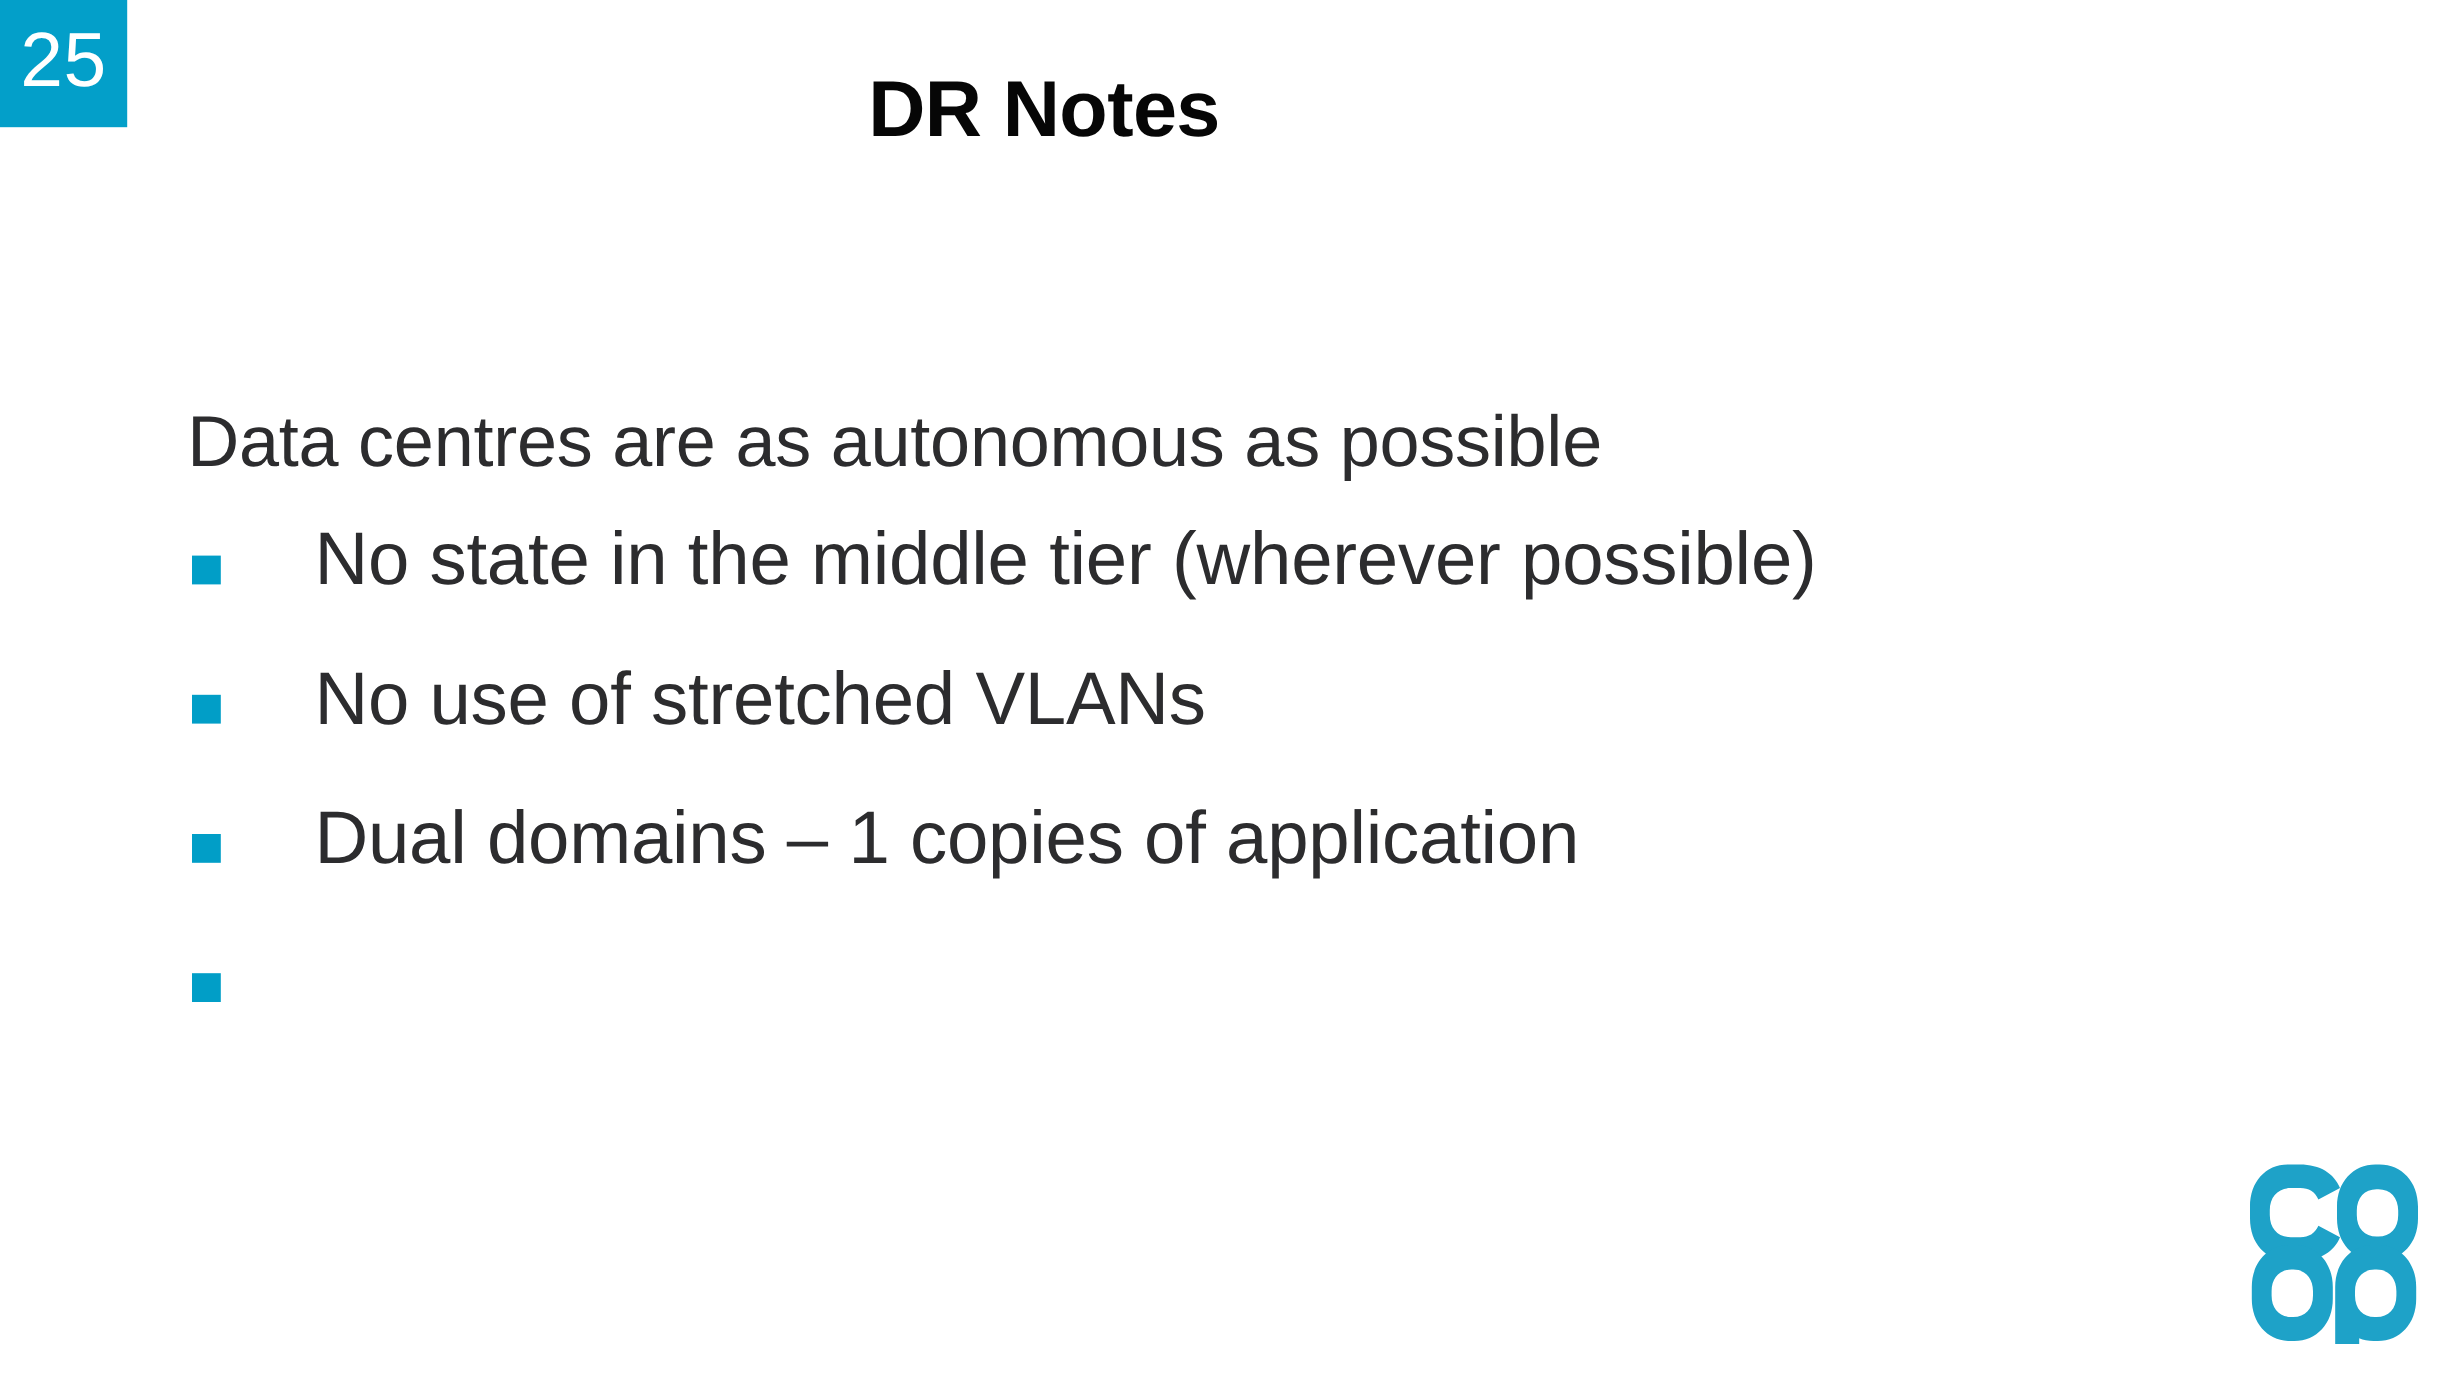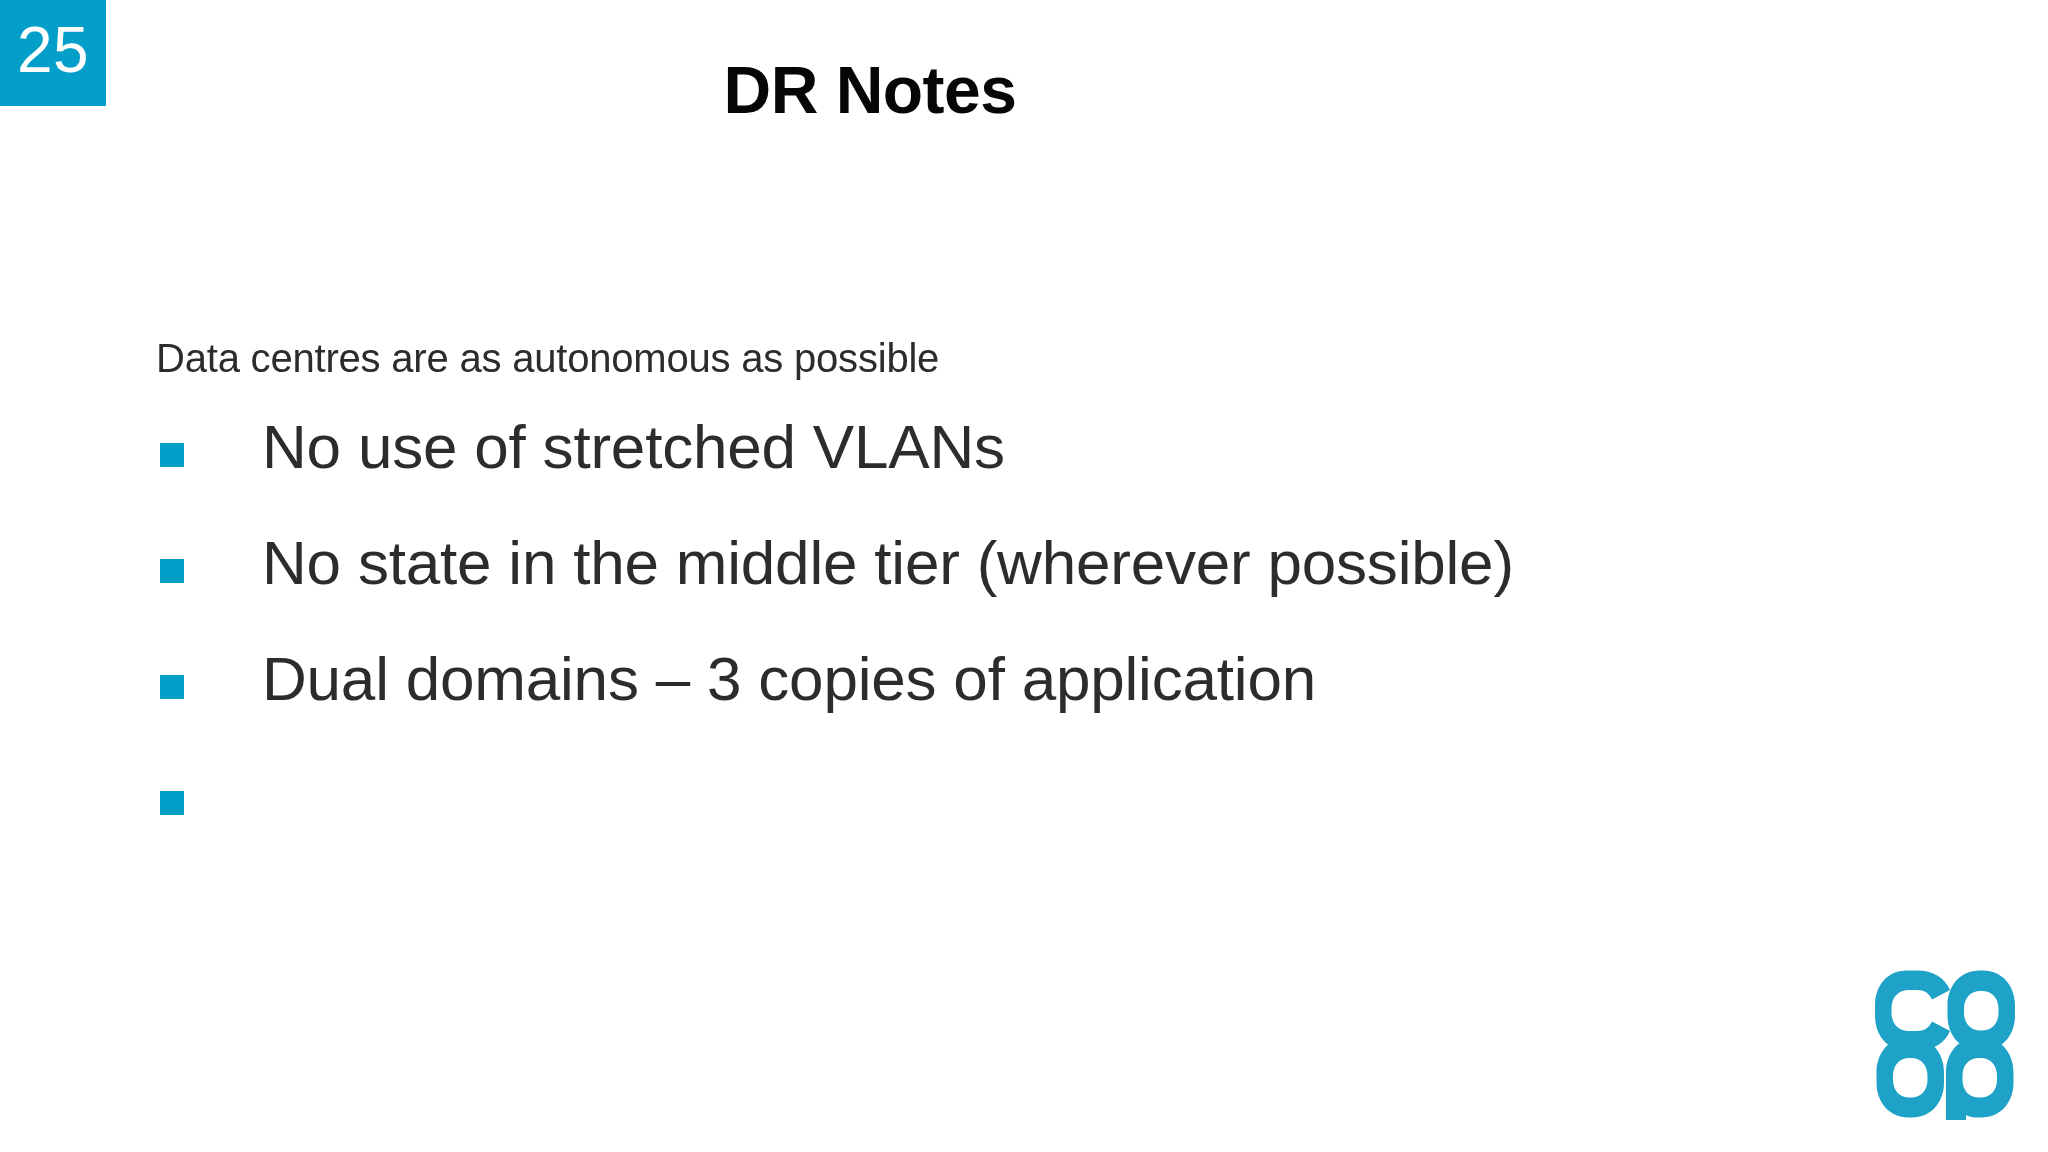--- a/index.html
+++ b/index.html
@@ -58,21 +58,21 @@
 
   
   .body-block {
     position: absolute;
     left: 156px;
     top: 338px;
     width: 1760px;
   }
 
   .lead-line {
-    font-size: 40px;
+    font-size: 60px;
     line-height: 1.0;
     color: #2c2c2e;
     font-weight: 400;
     letter-spacing: -0.2px;
     white-space: nowrap;
     margin: 0 0 38px 0;
     font-family: "Liberation Sans", sans-serif;
   }
 
   .bullet-list {
@@ -138,31 +138,31 @@
   <div class="slide-title">DR Notes</div>
 
   <div class="body-block">
 
     <p class="lead-line">Data centres are as autonomous as possible</p>
 
     <ul class="bullet-list">
 
       <li class="bullet-item">
         <span class="bullet-marker"></span>
+        <span class="bullet-text">No state in the middle tier (wherever possible)</span>
+      </li>
+
+      <li class="bullet-item">
+        <span class="bullet-marker"></span>
         <span class="bullet-text">No use of stretched VLANs</span>
       </li>
 
       <li class="bullet-item">
         <span class="bullet-marker"></span>
-        <span class="bullet-text">No state in the middle tier (wherever possible)</span>
-      </li>
-
-      <li class="bullet-item">
-        <span class="bullet-marker"></span>
-        <span class="bullet-text">Dual domains – 3 copies of application</span>
+        <span class="bullet-text">Dual domains – 1 copies of application</span>
       </li>
 
       <li class="bullet-item">
         <span class="bullet-marker"></span>
       </li>
 
     </ul>
   </div>
 
   <div class="coop-logo">

